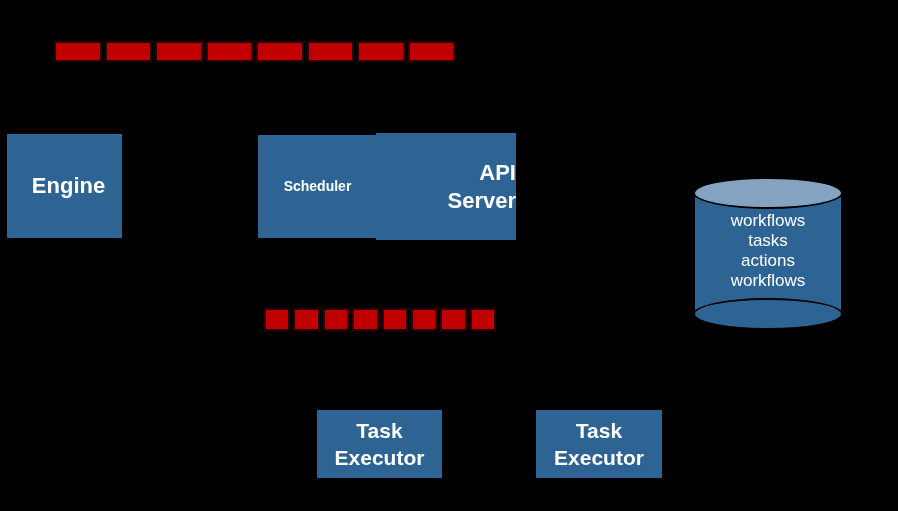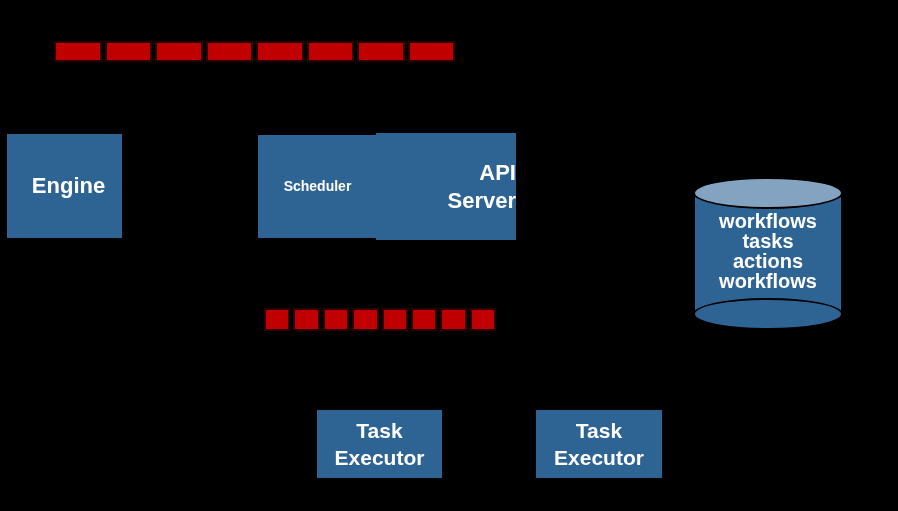--- a/index.html
+++ b/index.html
@@ -88,22 +88,22 @@
     background: #84A3C0;
     border: 2px solid #000000;
     box-sizing: border-box;
   }
   .db-items {
     position: absolute;
     left: 0;
     top: 34px;
     width: 150px;
     color: #FFFFFF;
-    font-weight: bold;
-    font-size: 20px;
+    font-weight: normal;
+    font-size: 17px;
     line-height: 20px;
     text-align: center;
   }
 </style>
 </head>
 <body>
 
 <div id="canvas">
 
   <div class="queue queue-top">

